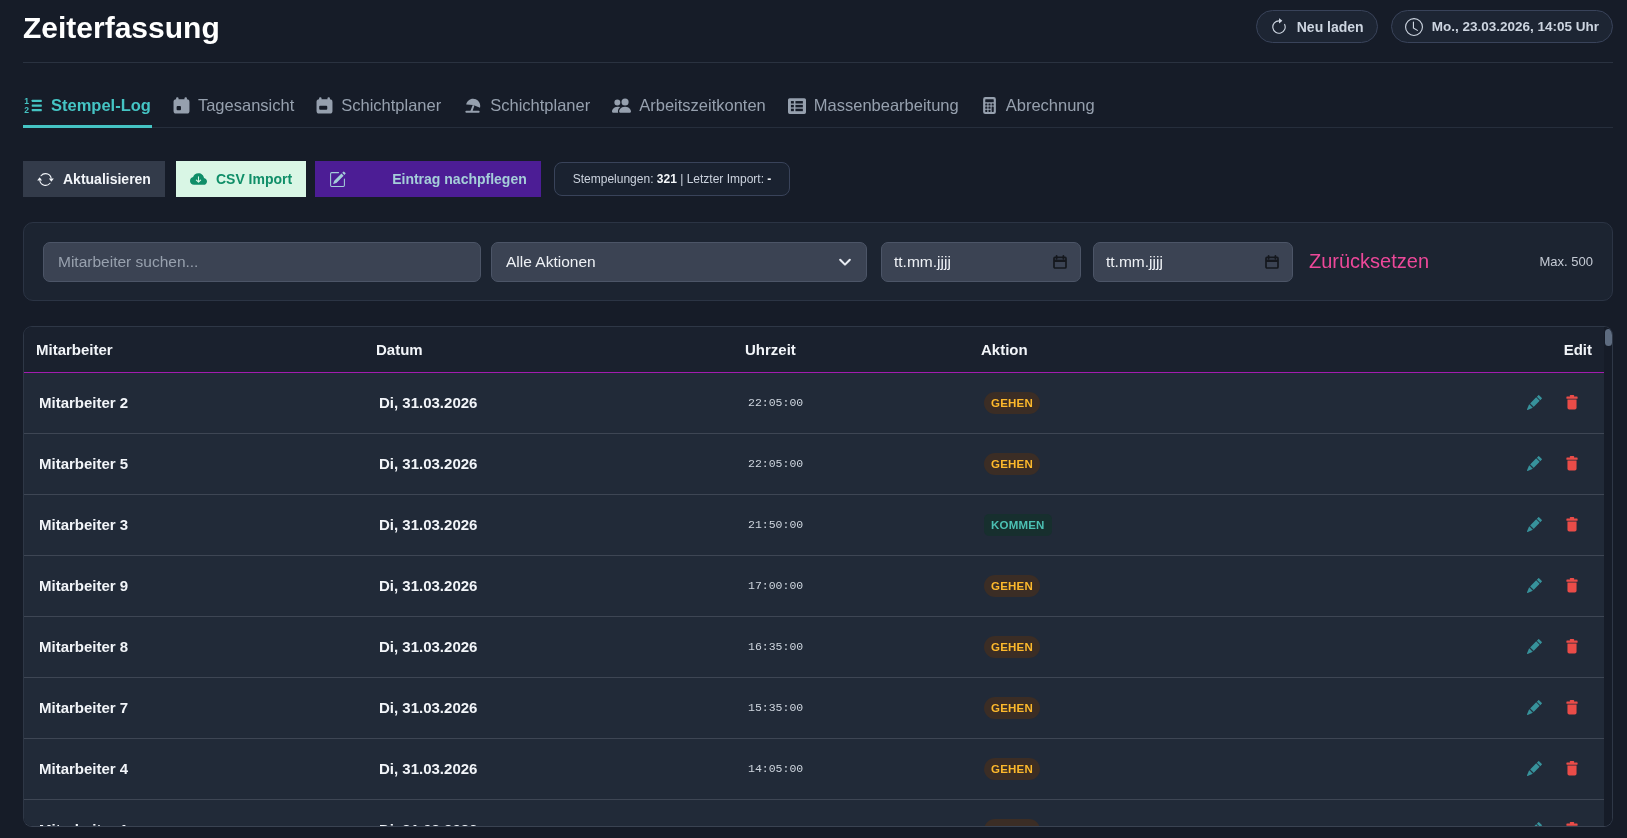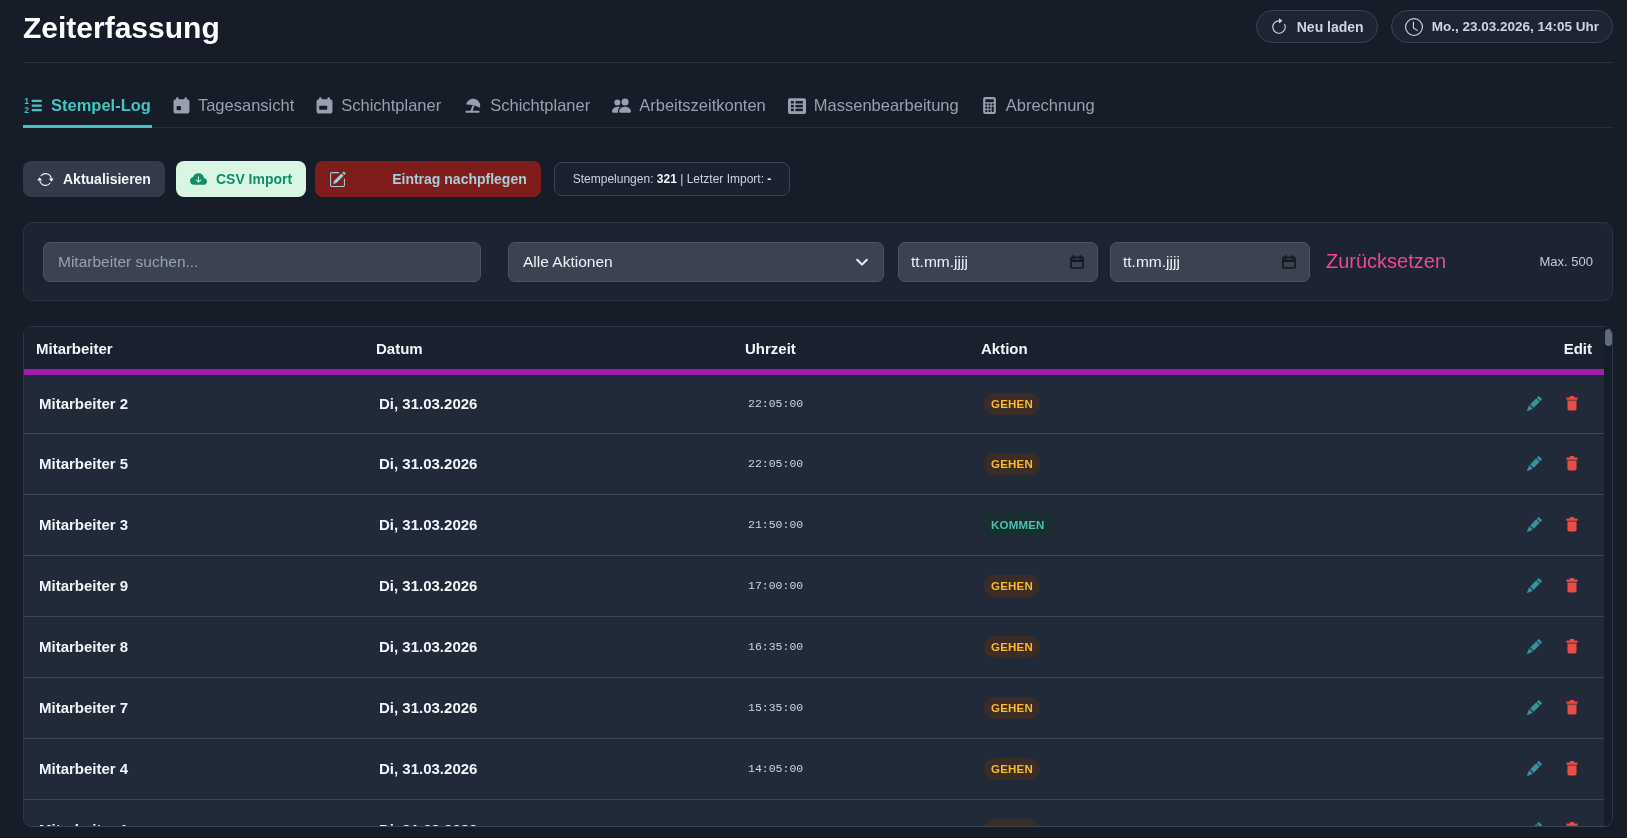--- a/index.html
+++ b/index.html
@@ -34,61 +34,61 @@
     color:#96a0ae; font-size:16.5px; text-decoration:none;
     border-bottom:3px solid transparent; margin-bottom:-1px;
   }
   .tab svg { flex:0 0 auto; }
   .tab.active { color:#45c4c4; font-weight:700; border-bottom-color:#45c4c4; }
 
   
   .actions { display:flex; align-items:center; gap:11px; margin-top:33px; }
   .btn {
     display:flex; align-items:center; gap:9px;
-    height:36px; padding:0 14px; border:none; border-radius:8px;
+    height:36px; padding:0 14px; border:none; border-radius:0;
     font-family:inherit; font-size:14px; font-weight:700; white-space:nowrap;
   }
   .btn-dark { background:#333b4a; color:#f2f5f9; }
   .btn-mint { background:#d9f6e5; color:#0f8e68; }
-  .btn-teal { background:#7f1d1d; color:#a5ced9; margin-left:-2px;gap:46px; }
+  .btn-teal { background:#4c1d95; color:#a5ced9; margin-left:-2px;gap:46px; }
   .infobox {
     height:34px; display:flex; align-items:center; padding:0 18px;
     border:1px solid #39435a; border-radius:8px; background:#1a2230;
     color:#ccd3de; font-size:12px; margin-left:2px; white-space:nowrap;
   }
   .infobox b { color:#f4f7fa; }
 
   
   .filterpanel {
     margin-top:25px; height:79px; border-radius:10px;
     background:#1c2431; border:1px solid #2b3444;
     display:flex; align-items:center; padding:0 19px;
   }
   .field {
     height:40px; background:#3b4353; border:1px solid #4c5567; border-radius:7px;
     display:flex; align-items:center; color:#eef1f5; font-size:15.5px;
   }
   .f-search { width:438px; padding:0 14px; color:#98a1ae; }
-  .f-select { width:376px; margin-left:27px; padding:0 14px; justify-content:space-between; }
+  .f-select { width:376px; margin-left:10px; padding:0 14px; justify-content:space-between; }
   .f-date { width:200px; margin-left:14px; padding:0 12px; justify-content:space-between; }
   .f-date + .f-date { margin-left:12px; }
   .reset { color:#ec4899; font-size:20px; margin-left:16px; }
   .max { margin-left:auto; color:#c4cad4; font-size:13px; }
 
   
   .tablewrap {
     margin-top:25px; border:1px solid #2e3746; border-bottom-color:#3a4352; border-radius:9px;
     height:501px; overflow:hidden; position:relative; background:#161c28;
   }
   table { border-collapse:collapse; width:1580px; table-layout:fixed; }
   col.c1 { width:340px; } col.c2 { width:369px; } col.c3 { width:236px; }
   col.c4 { width:460px; } col.c5 { width:175px; }
   thead th {
     background:#1a212e; text-align:left; font-size:15px; font-weight:700; color:#f2f5f9;
-    height:45px; padding:0 12px; border-bottom:6px solid #a21caf;
+    height:45px; padding:0 12px; border-bottom:1px solid #a21caf;
   }
   thead th.edit { text-align:right; }
   tbody td {
     background:#212a38; height:61px; padding:0 15px;
     border-bottom:1px solid #3e4654; font-size:15px;
   }
   td.name, td.datum { font-weight:700; color:#f2f5f9; }
   td.time { font-family:"Liberation Mono", monospace; font-size:11.5px; color:#ced5de; }
   .badge {
     display:inline-block; padding:5px 7px; border-radius:5px;

